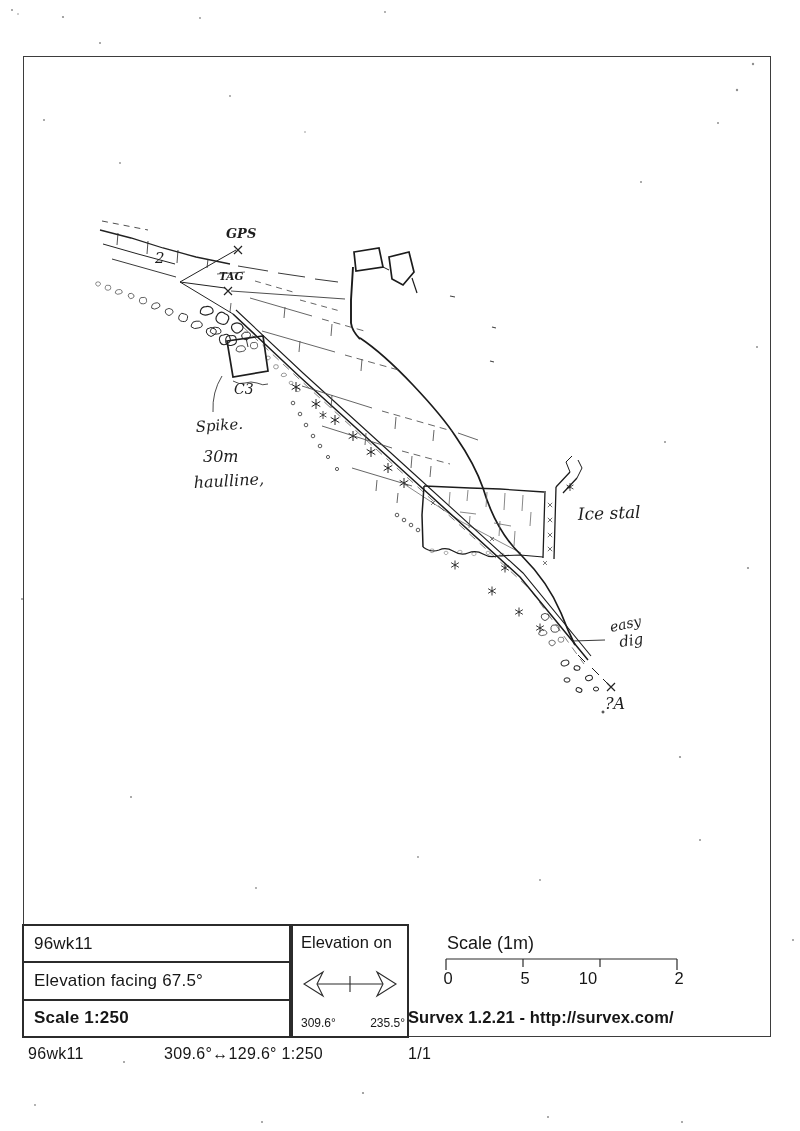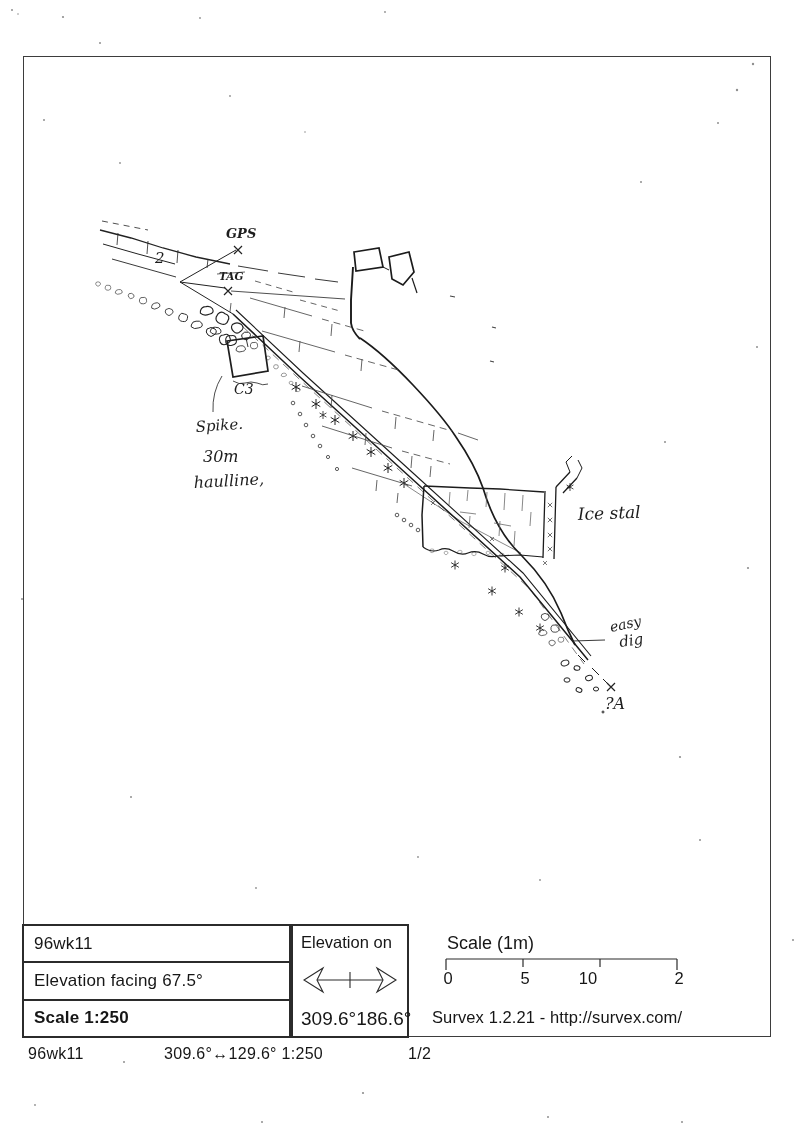--- a/index.html
+++ b/index.html
@@ -10,25 +10,25 @@
   svg.sketch{position:absolute;left:0;top:0;}
   
   .tb{position:absolute;box-sizing:border-box;border:2px solid #2b2b2b;background:#fff;}
   .tb-left{left:22px;top:924px;width:269px;height:114px;display:flex;flex-direction:column;}
   .tb-row{box-sizing:border-box;flex:1;display:flex;align-items:center;padding-left:10px;
           font-size:17px;border-bottom:2px solid #2b2b2b;letter-spacing:.2px;}
   .tb-row:last-child{border-bottom:none;font-weight:bold;}
   .tb-mid{left:291px;top:924px;width:118px;height:114px;display:flex;flex-direction:column;
           justify-content:space-between;}
   .tb-mid .cap{padding:7px 0 0 8px;font-size:16.5px;}
-  .tb-mid .deg{display:flex;justify-content:space-between;padding:0 2px 6px 8px;font-size:19px;}
+  .tb-mid .deg{display:flex;justify-content:space-between;padding:0 2px 6px 8px;font-size:12px;}
   .scalebar-label{position:absolute;left:447px;top:933px;font-size:18px;}
   .scalebar-ticks{position:absolute;left:446px;top:969px;width:232px;height:20px;font-size:16.5px;}
   .scalebar-ticks span{position:absolute;transform:translateX(-50%);}
-  .credit{position:absolute;left:432px;top:1008px;font-size:16.5px;letter-spacing:.1px;}
+  .credit{position:absolute;left:408px;top:1008px;font-size:16.5px;letter-spacing:.1px;font-weight:bold;}
   
   .ft{position:absolute;top:1045px;font-size:16px;letter-spacing:.3px;}
   .ft-name{left:28px;} .ft-bearing{left:164px;text-align:right;} .ft-page{left:408px;} .ft-processed{left:519px;}
   
   .hw{font-family:"DejaVu Serif",serif;font-style:italic;fill:#1d1d1d;}
 </style>
 </head>
 <body>
 
 <div class="page">
@@ -277,21 +277,21 @@
     <svg width="114" height="40" viewBox="0 0 114 40">
       <g stroke="#2b2b2b" stroke-width="1.1" fill="#ffffff">
         <line x1="24" y1="20" x2="90" y2="20"></line>
         <line x1="57" y1="12" x2="57" y2="28"></line>
         <path d="M30,8 L11,20 L30,32 L24,20 Z"></path>
         <path d="M84,8 L103,20 L84,32 L90,20 Z"></path>
       </g>
     </svg>
     <div class="deg">
       <span>309.6°</span>
-      <span>186.6°</span>
+      <span>235.5°</span>
     </div>
   </div>
 
   <div class="scalebar-label">Scale (1m)</div>
   <svg style="position:absolute;left:444px;top:955px;" width="238" height="18" viewBox="0 0 238 18">
     <g stroke="#2b2b2b" stroke-width="1.2" fill="none">
       <line x1="2" y1="4" x2="233" y2="4"></line>
       <line x1="2" y1="4" x2="2" y2="15"></line>
       <line x1="233" y1="4" x2="233" y2="15"></line>
       <line x1="79" y1="4" x2="79" y2="12"></line>
@@ -302,15 +302,15 @@
     <span style="left:2px">0</span>
     <span style="left:79px">5</span>
     <span style="left:142px">10</span>
     <span style="left:233px">2</span>
   </div>
 
   <div class="credit">Survex 1.2.21 - http://survex.com/</div>
 
   <div class="ft ft-name">96wk11</div>
   <div class="ft ft-bearing">309.6°↔129.6° 1:250</div>
-  <div class="ft ft-page">1/2</div>
+  <div class="ft ft-page">1/1</div>
 
 </div>
 
 </body></html>

